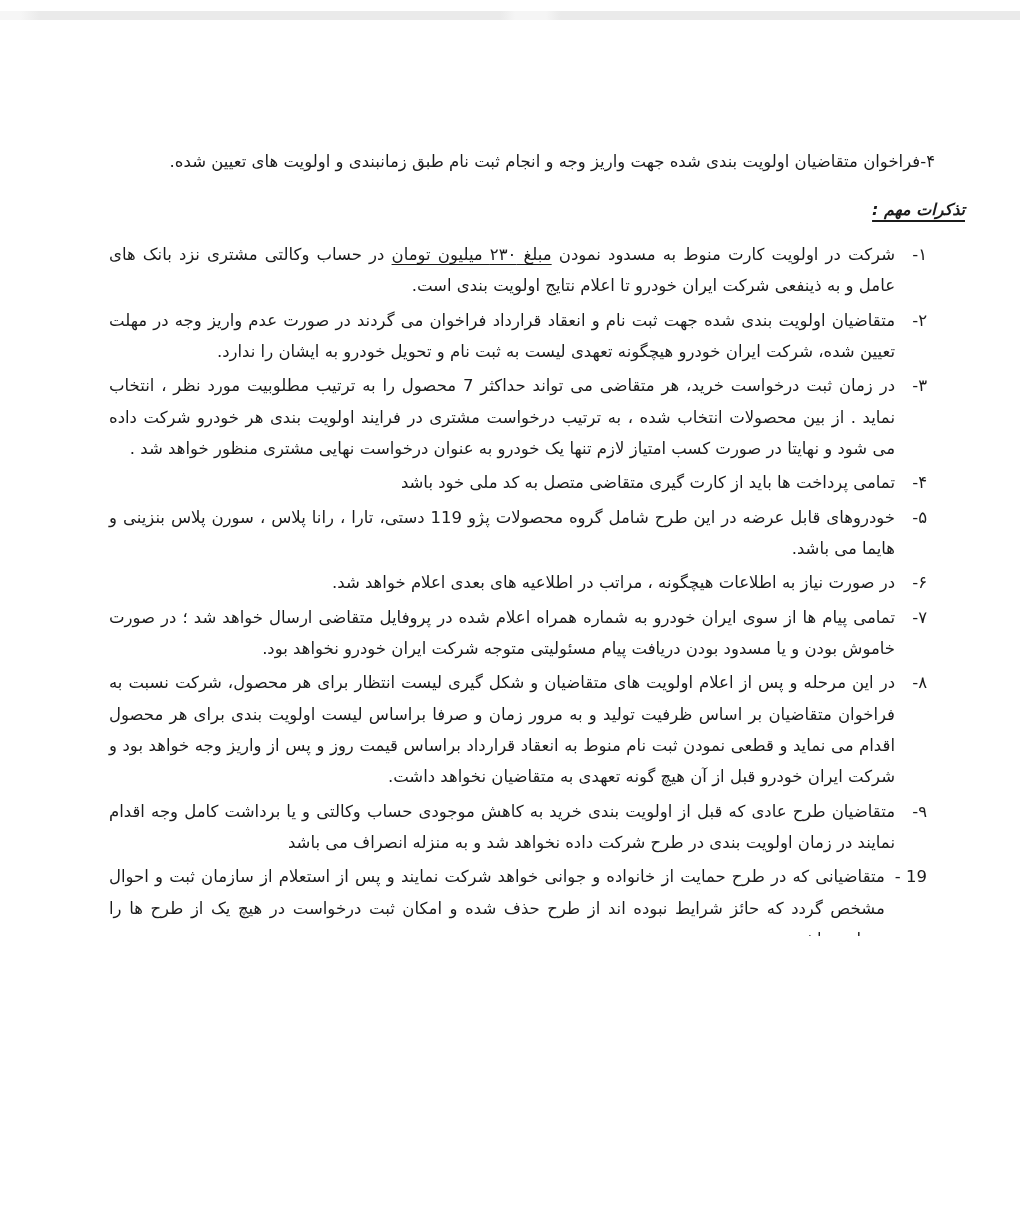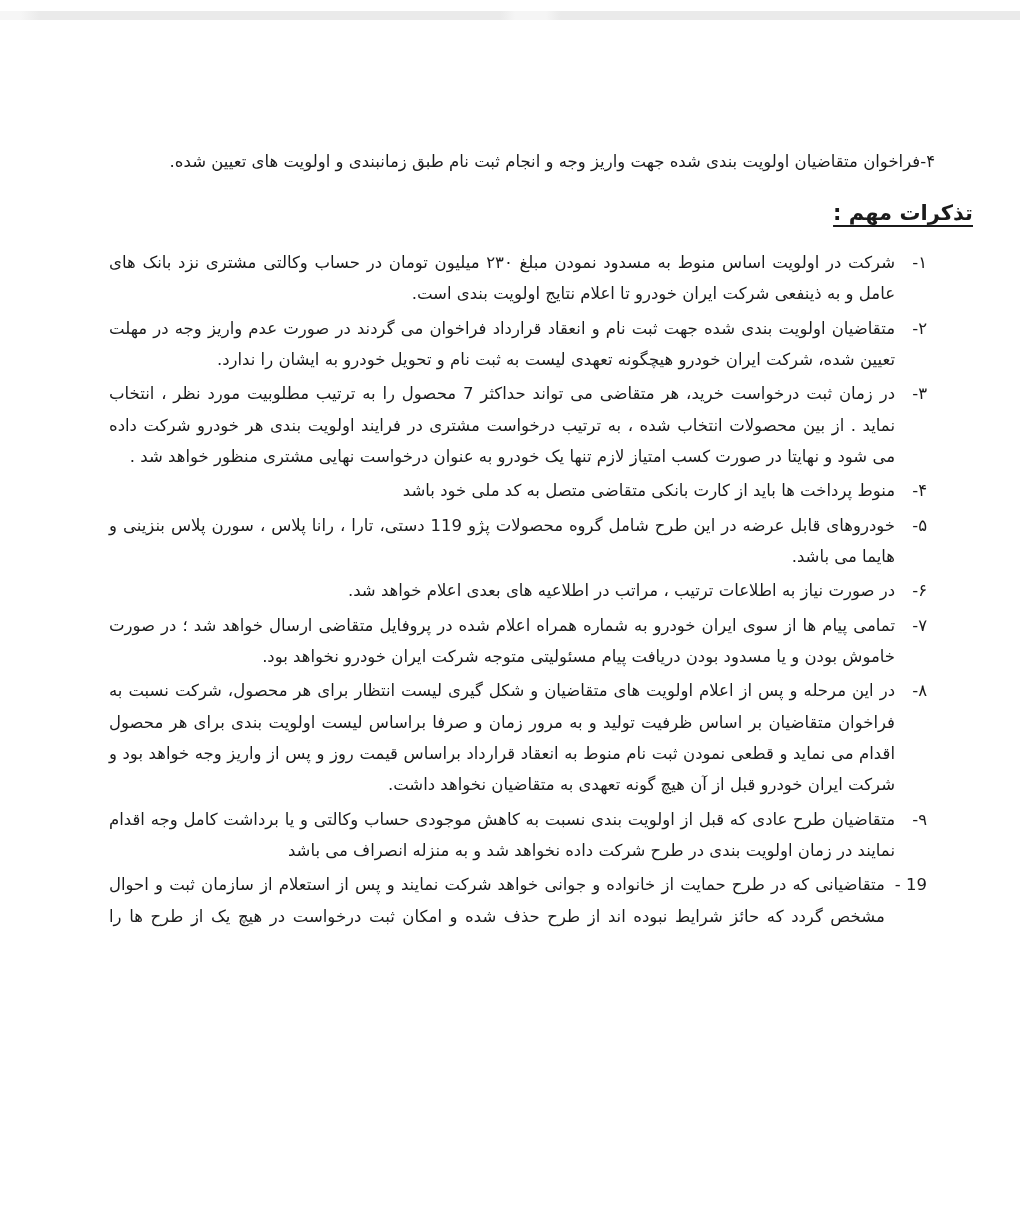--- a/index.html
+++ b/index.html
@@ -37,27 +37,28 @@
   }
   .intro {
     padding-right: 38px;
     text-align: right;
     font-size: 16.5px;
     line-height: 1.9;
     margin: 0 0 20px 0;
   }
   .heading {
     display: inline-block;
-    font-size: 21px;
+    font-size: 16px;
     font-weight: bold;
     text-decoration: underline;
     text-underline-offset: 5px;
     text-decoration-thickness: 1.5px;
-    margin: 0 0 16px 0;
+    margin: 0 8px 16px 0;
     line-height: 1.6;
+    font-style: italic;
   }
   .notes {
     margin: 0;
     padding: 0;
     list-style: none;
   }
   .note {
     display: flex;
     align-items: flex-start;
     gap: 10px;
@@ -68,70 +69,71 @@
   .note-number {
     flex: 0 0 auto;
     min-width: 22px;
     white-space: nowrap;
   }
   .note-text {
     flex: 1 1 auto;
     text-align: justify;
   }
   .u-amount {
+    text-decoration: underline;
     text-underline-offset: 4px;
   }
 </style>
 </head>
 <body>
 
 <div class="page">
   <div class="scan-strip"></div>
 
   <div class="content">
     <p class="intro">۴-فراخوان متقاضیان اولویت بندی شده جهت واریز وجه و انجام ثبت نام طبق زمانبندی و اولویت های تعیین شده.</p>
 
     <div class="heading">تذکرات مهم :</div>
 
     <ol class="notes">
         <li class="note">
           <span class="note-number">۱-</span>
-          <span class="note-text"><span>شرکت در اولویت اساس منوط به مسدود نمودن </span><span class="u-amount">مبلغ ۲۳۰ میلیون تومان</span><span> در حساب وکالتی مشتری نزد بانک های عامل و به ذینفعی شرکت ایران خودرو تا اعلام نتایج اولویت بندی است.</span></span>
+          <span class="note-text"><span>شرکت در اولویت کارت منوط به مسدود نمودن </span><span class="u-amount">مبلغ ۲۳۰ میلیون تومان</span><span> در حساب وکالتی مشتری نزد بانک های عامل و به ذینفعی شرکت ایران خودرو تا اعلام نتایج اولویت بندی است.</span></span>
         </li>
         <li class="note">
           <span class="note-number">۲-</span>
           <span class="note-text">متقاضیان اولویت بندی شده جهت ثبت نام و انعقاد قرارداد فراخوان می گردند در صورت عدم واریز وجه در مهلت تعیین شده، شرکت ایران خودرو هیچگونه تعهدی لیست به ثبت نام و تحویل خودرو به ایشان را ندارد.</span>
         </li>
         <li class="note">
           <span class="note-number">۳-</span>
           <span class="note-text">در زمان ثبت درخواست خرید، هر متقاضی می تواند حداکثر 7 محصول را به ترتیب مطلوبیت مورد نظر ، انتخاب نماید . از بین محصولات انتخاب شده ، به ترتیب درخواست مشتری در فرایند اولویت بندی هر خودرو شرکت داده می شود و نهایتا در صورت کسب امتیاز لازم تنها یک خودرو به عنوان درخواست نهایی مشتری منظور خواهد شد .</span>
         </li>
         <li class="note">
           <span class="note-number">۴-</span>
-          <span class="note-text">منوط پرداخت ها باید از کارت بانکی متقاضی متصل به کد ملی خود باشد</span>
+          <span class="note-text">تمامی پرداخت ها باید از کارت گیری متقاضی متصل به کد ملی خود باشد</span>
         </li>
         <li class="note">
           <span class="note-number">۵-</span>
           <span class="note-text">خودروهای قابل عرضه در این طرح شامل گروه محصولات پژو 119 دستی،  تارا ، رانا پلاس ، سورن پلاس بنزینی و هایما می باشد.</span>
         </li>
         <li class="note">
           <span class="note-number">۶-</span>
-          <span class="note-text">در صورت نیاز به اطلاعات ترتیب ، مراتب در اطلاعیه های بعدی اعلام خواهد شد.</span>
+          <span class="note-text">در صورت نیاز به اطلاعات هیچگونه ، مراتب در اطلاعیه های بعدی اعلام خواهد شد.</span>
         </li>
         <li class="note">
           <span class="note-number">۷-</span>
           <span class="note-text">تمامی پیام ها از سوی ایران خودرو به شماره همراه اعلام شده در پروفایل متقاضی ارسال خواهد شد ؛ در صورت خاموش بودن و یا مسدود بودن دریافت پیام مسئولیتی متوجه شرکت ایران خودرو نخواهد بود.</span>
         </li>
         <li class="note">
           <span class="note-number">۸-</span>
           <span class="note-text">در این مرحله و پس از اعلام اولویت های متقاضیان و شکل گیری لیست انتظار برای هر محصول، شرکت نسبت به فراخوان متقاضیان بر اساس ظرفیت تولید و به مرور زمان و صرفا براساس لیست اولویت بندی برای هر محصول اقدام می نماید و قطعی نمودن ثبت نام منوط به انعقاد قرارداد براساس قیمت روز و پس از واریز وجه خواهد بود و شرکت ایران خودرو قبل از آن هیچ گونه تعهدی به متقاضیان نخواهد داشت.</span>
         </li>
         <li class="note">
           <span class="note-number">۹-</span>
-          <span class="note-text">متقاضیان طرح عادی که قبل از اولویت بندی نسبت به کاهش موجودی حساب وکالتی و یا برداشت کامل وجه اقدام نمایند در زمان اولویت بندی در طرح شرکت داده نخواهد شد و به منزله انصراف می باشد</span>
+          <span class="note-text">متقاضیان طرح عادی که قبل از اولویت بندی خرید به کاهش موجودی حساب وکالتی و یا برداشت کامل وجه اقدام نمایند در زمان اولویت بندی در طرح شرکت داده نخواهد شد و به منزله انصراف می باشد</span>
         </li>
         <li class="note">
           <span class="note-number">19 -</span>
           <span class="note-text">متقاضیانی که در طرح حمایت از خانواده و جوانی خواهد شرکت نمایند و پس از استعلام از سازمان ثبت و احوال مشخص گردد که حائز شرایط نبوده اند از طرح حذف شده و امکان ثبت درخواست در هیچ یک از طرح ها را نخواهند داشت.</span>
         </li>
       </ol>
   </div>
 </div>
 
 </body></html>

